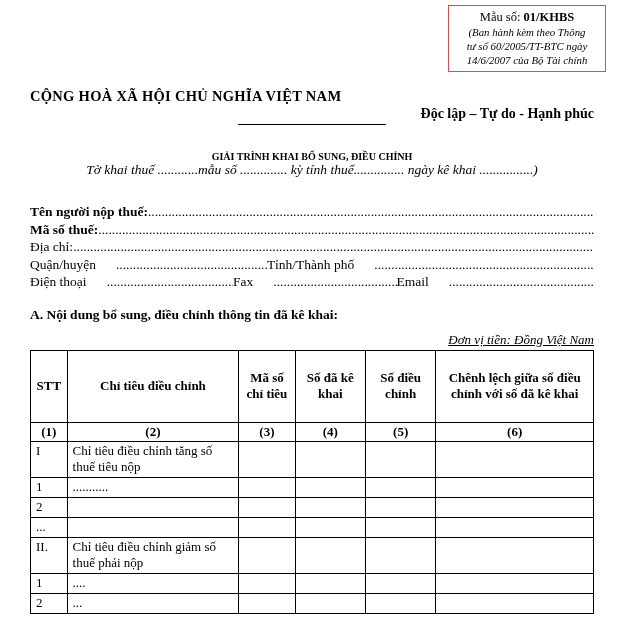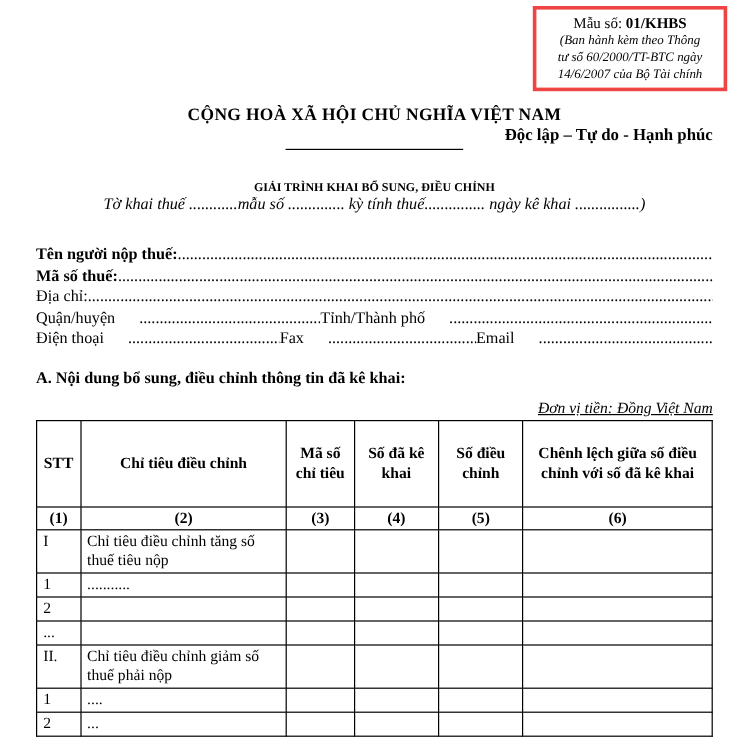--- a/index.html
+++ b/index.html
@@ -7,29 +7,29 @@
     width: 627px; height: 630px;
     background: #ffffff; color: #000000;
     font-family: "Liberation Serif", "DejaVu Serif", serif;
     position: relative; overflow: hidden;
   }
   .content { padding: 88px 33px 0 30px; }
 
   
   .form-box {
     position: absolute; top: 5px; right: 21px; width: 146px;
-    border: 3px solid #ef4444; padding: 4px 5px; text-align: center;
+    border: 1px solid #ef4444; padding: 4px 5px; text-align: center;
     background: #fff;
   }
   .form-box .line1 { font-size: 12.5px; }
   .form-box .code { font-weight: bold; }
   .form-box .note { font-size: 10.8px; font-style: italic; line-height: 1.3; }
 
   
-  .nat-line1 { text-align: center; font-weight: bold; font-size: 14.5px; letter-spacing: 0.3px; }
+  .nat-line1 { text-align: left; font-weight: bold; font-size: 14.5px; letter-spacing: 0.3px; }
   .nat-line2 { text-align: right; font-weight: bold; font-size: 14px; margin-top: 1px; }
   .motto-underline { width: 148px; border-bottom: 1.4px solid #000; margin: 2px auto 0 auto; }
 
   
   .title-block { text-align: center; margin-top: 26px; }
   .title-main { font-weight: bold; font-size: 10px; }
   .title-sub { font-style: italic; font-size: 13.5px; margin-top: 3px; }
   .title-sub2 { font-style: italic; font-size: 13.5px; }
 
   
@@ -67,21 +67,21 @@
 </head>
 <body>
 
 <div class="form-box">
   <div class="line1">
     <span>Mẫu số:</span>
     <span class="code">01/KHBS</span>
   </div>
   <div class="note">
     <div>(Ban hành kèm theo Thông</div>
-    <div>tư số 60/2000/TT-BTC ngày</div>
+    <div>tư số 60/2005/TT-BTC ngày</div>
     <div>14/6/2007 của Bộ Tài chính</div>
   </div>
 </div>
 
 <div class="content">
 
   <div class="nat-line1">CỘNG HOÀ XÃ HỘI CHỦ NGHĨA VIỆT NAM</div>
   <div class="nat-line2">Độc lập – Tự do - Hạnh phúc</div>
   <div class="motto-underline"></div>
 

